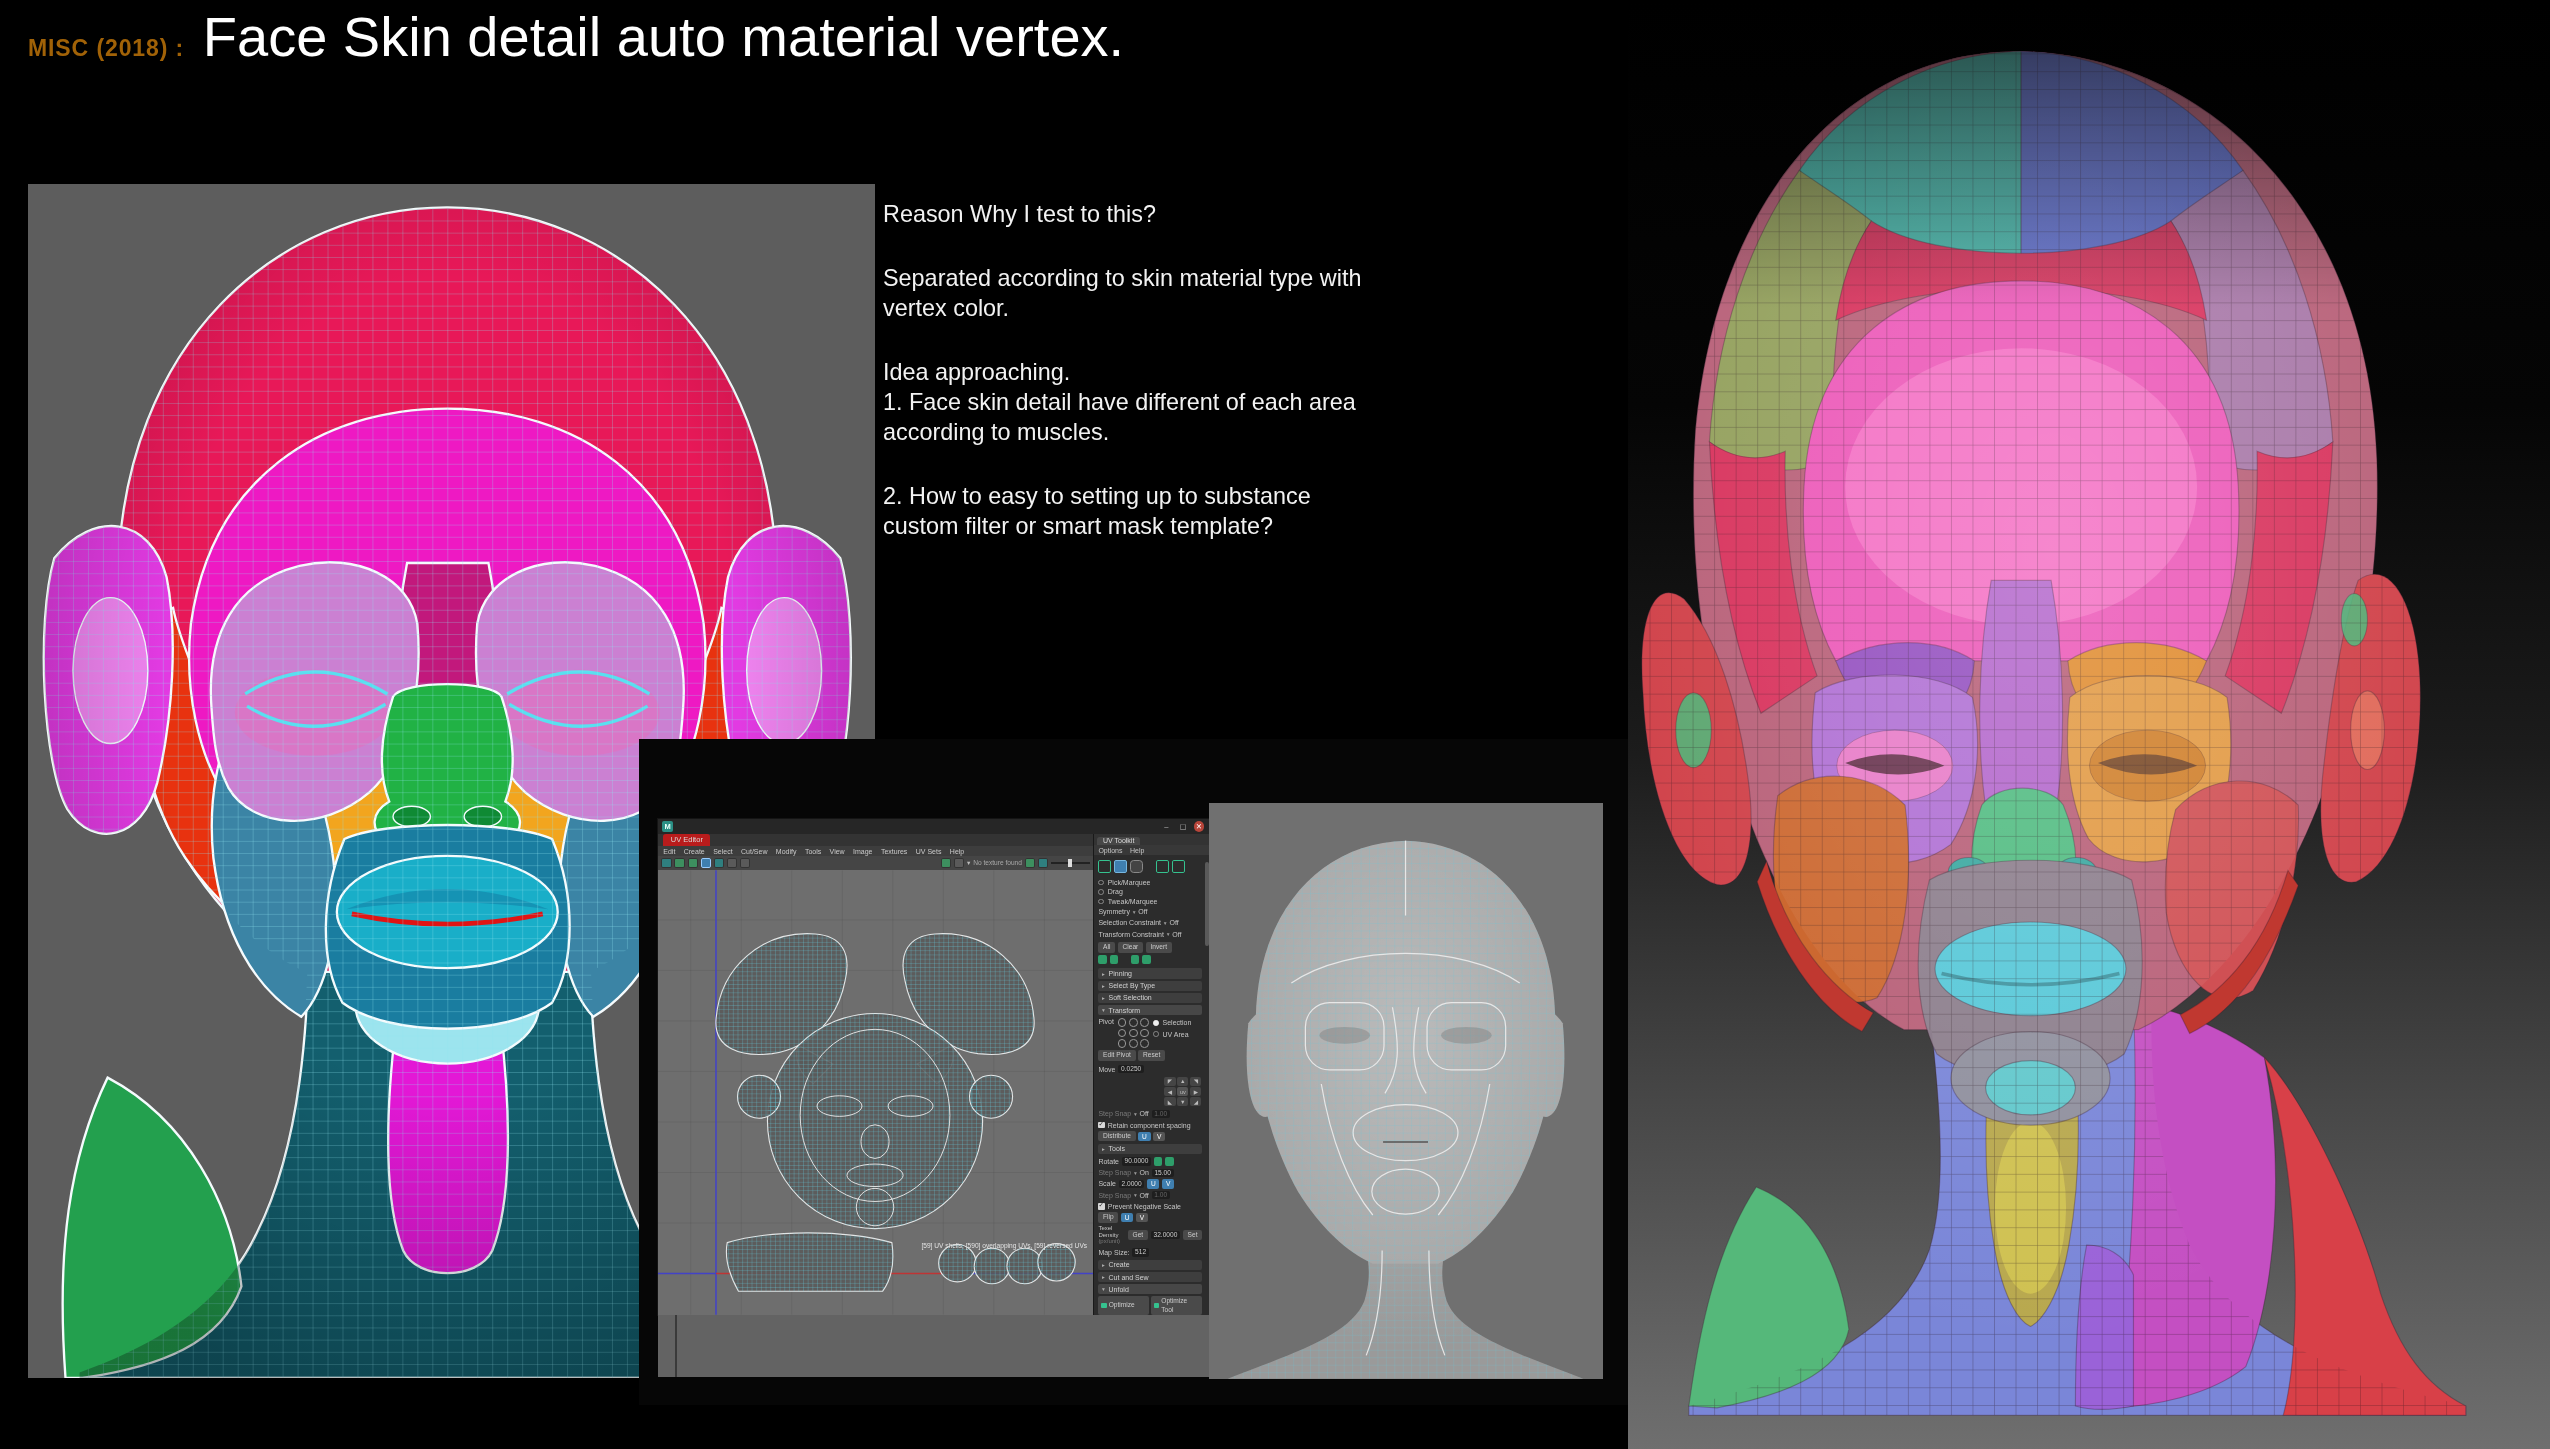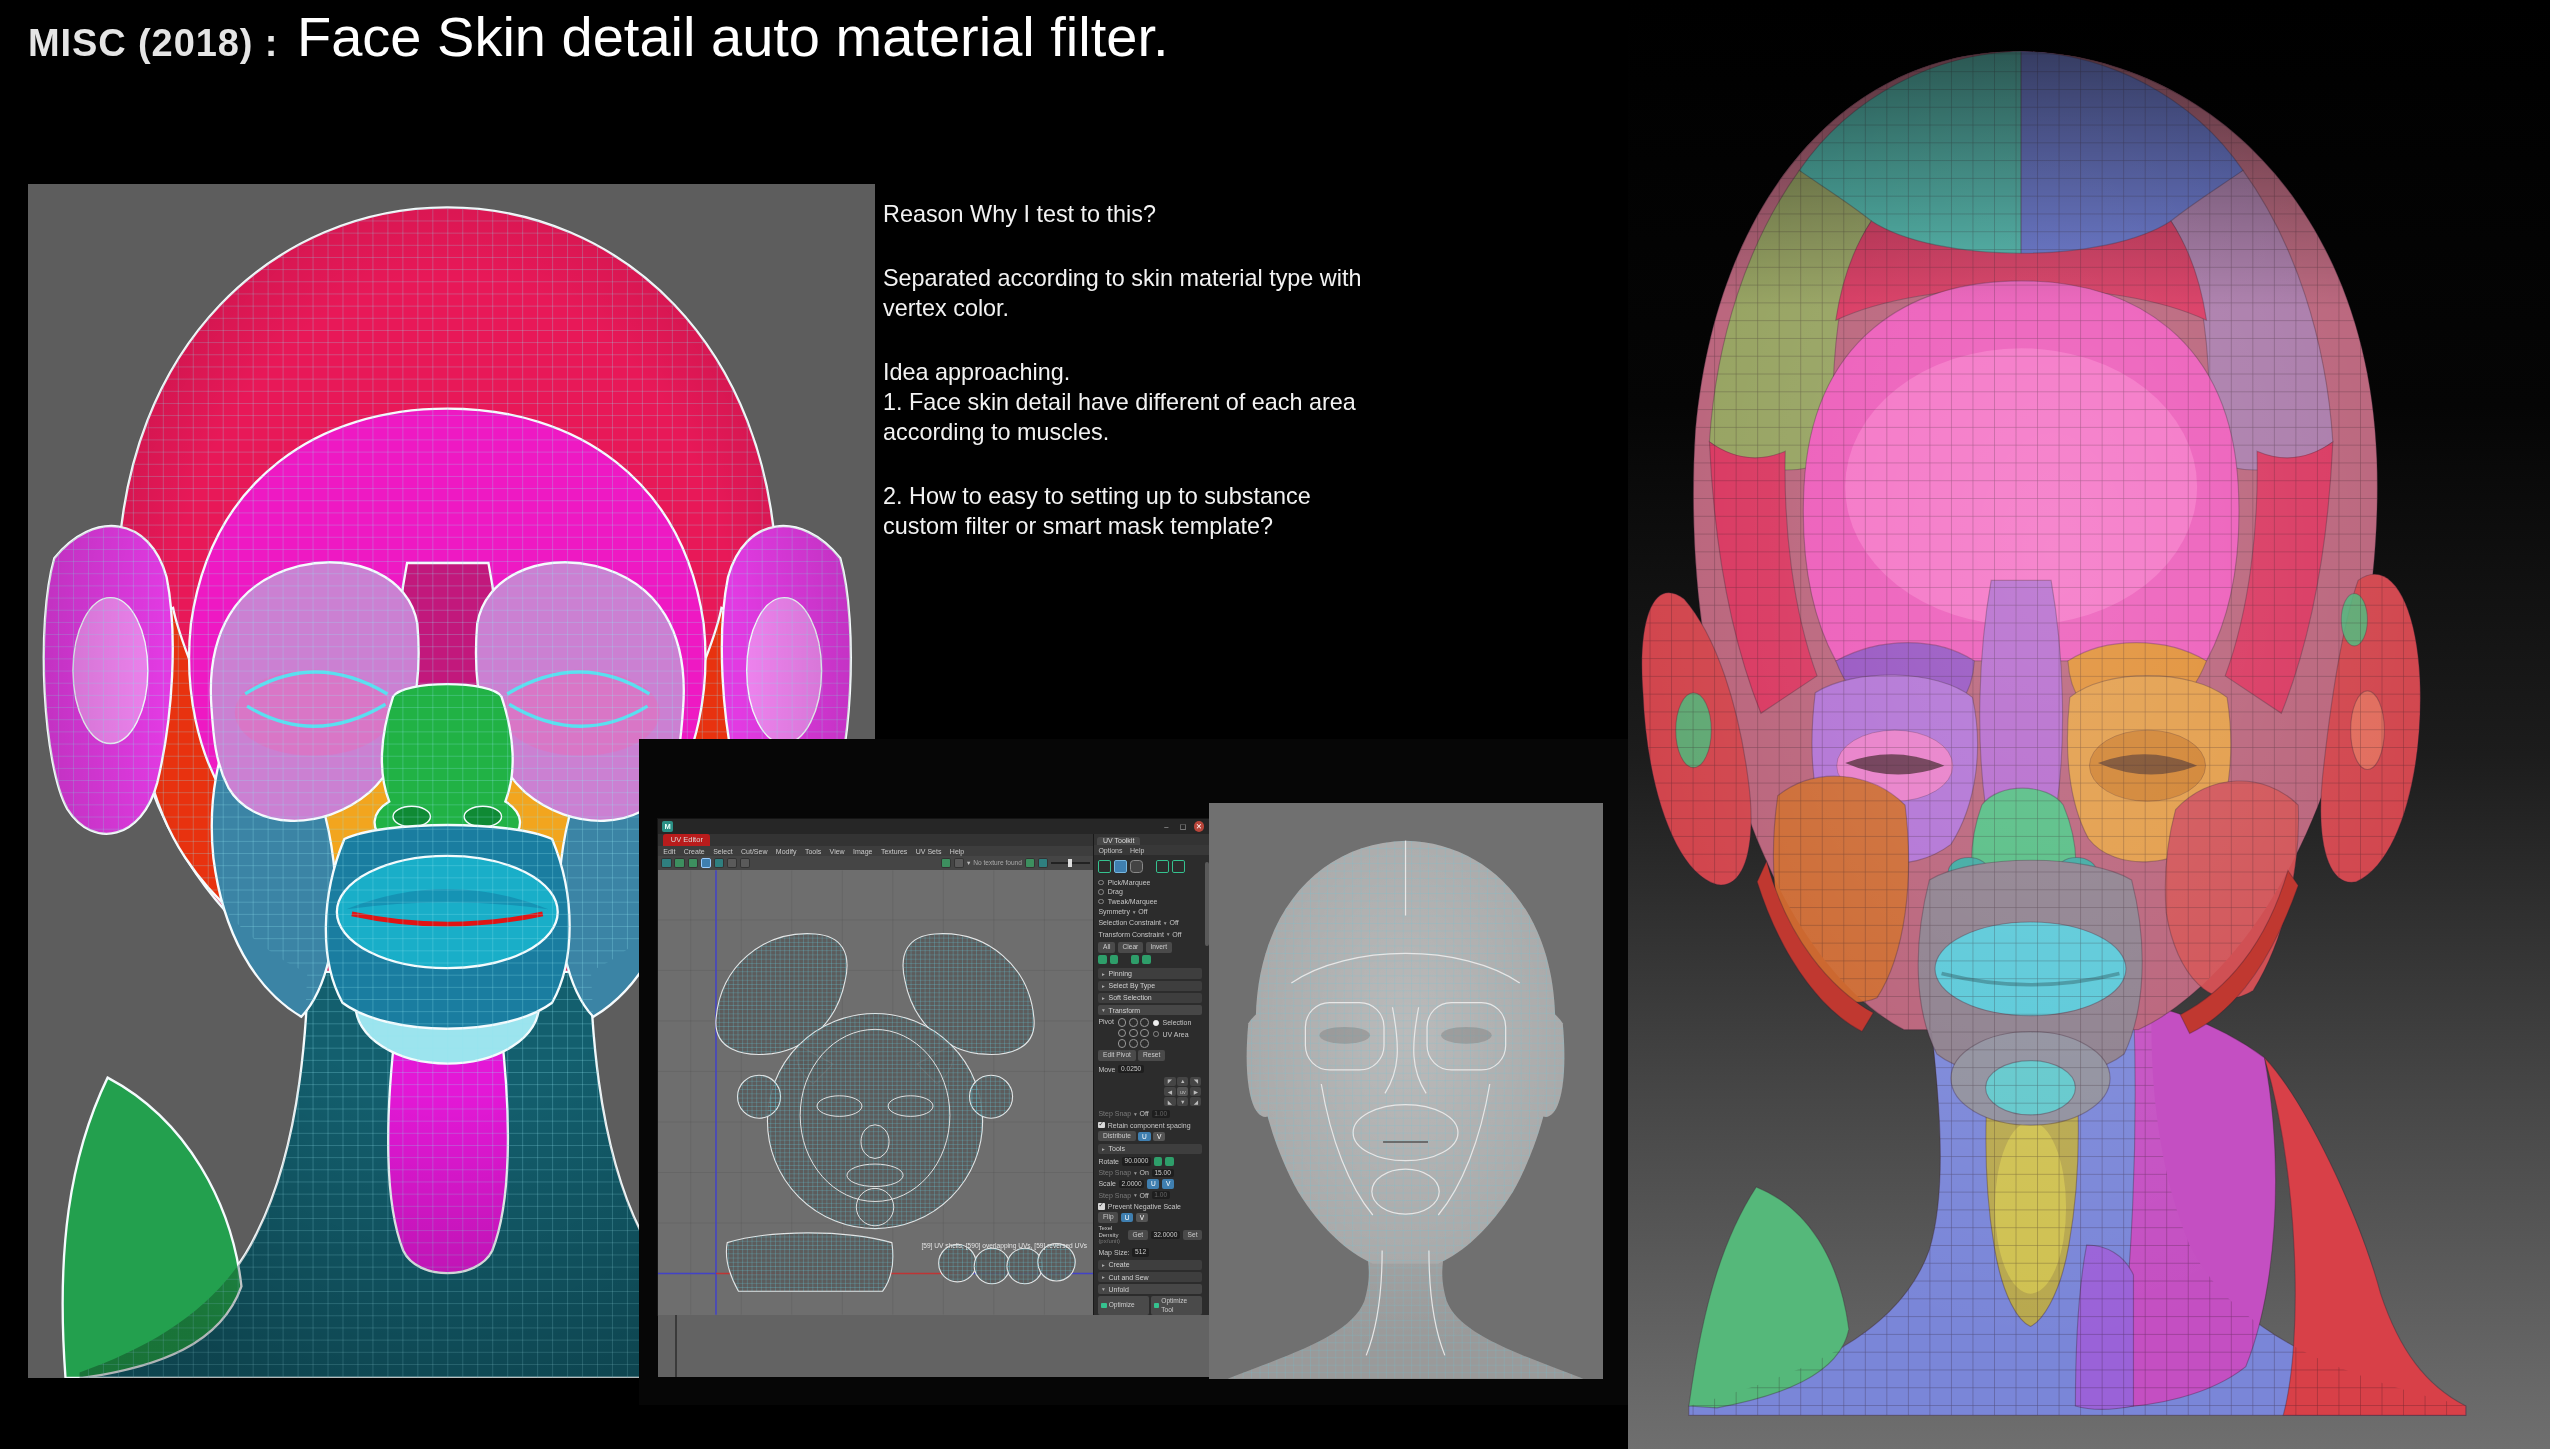--- a/index.html
+++ b/index.html
@@ -2,21 +2,21 @@
 <html style="font-size:15px"><head>
 <meta charset="utf-8">
 <style>
   html,body{margin:0;padding:0;background:#000;}
   body{width:2550px;height:1450px;position:relative;overflow:hidden;
        font-family:"Liberation Sans",sans-serif;color:#eee;}
   .abs{position:absolute;}
 
   
   .title-row{left:28px;top:3.7px;display:flex;align-items:baseline;gap:18.7px;white-space:nowrap;}
-  .title-prefix{font-size:38px;font-weight:700;letter-spacing:0.9px;color:#e5e5e5;}
+  .title-prefix{font-size:23px;font-weight:700;letter-spacing:0.9px;color:#a16207;}
   .title-main{font-size:56px;font-weight:400;color:#fff;letter-spacing:0px;}
 
   
   .notes{left:883px;top:200px;width:636px;}
   .notes p{margin:0 0 34px 0;font-size:23.4px;line-height:1.28;color:#f2f2f2;white-space:pre-line;}
 
   
   .left-image{left:28px;top:184px;width:847px;height:1194px;background:#5d5d5d;overflow:hidden;}
 
   
@@ -99,21 +99,21 @@
 
   
   .right-panel{left:1628px;top:0;width:922px;height:1450px;
       background:linear-gradient(180deg,#000 0%,#050505 28%,#1c1c1c 52%,#474747 76%,#6f6f6f 100%);overflow:hidden;}
 </style>
 </head>
 <body>
 
 <div class="abs title-row">
   <span class="title-prefix">MISC (2018) :</span>
-  <span class="title-main">Face Skin detail auto material filter.</span>
+  <span class="title-main">Face Skin detail auto material vertex.</span>
 </div>
 
 <div class="abs notes">
 
 <p>Reason Why I test to this?</p>
     <p>Separated according to skin material type with
 vertex color.</p>
     <p>Idea approaching.
 1. Face skin detail have different of each area
 according to muscles.</p>

